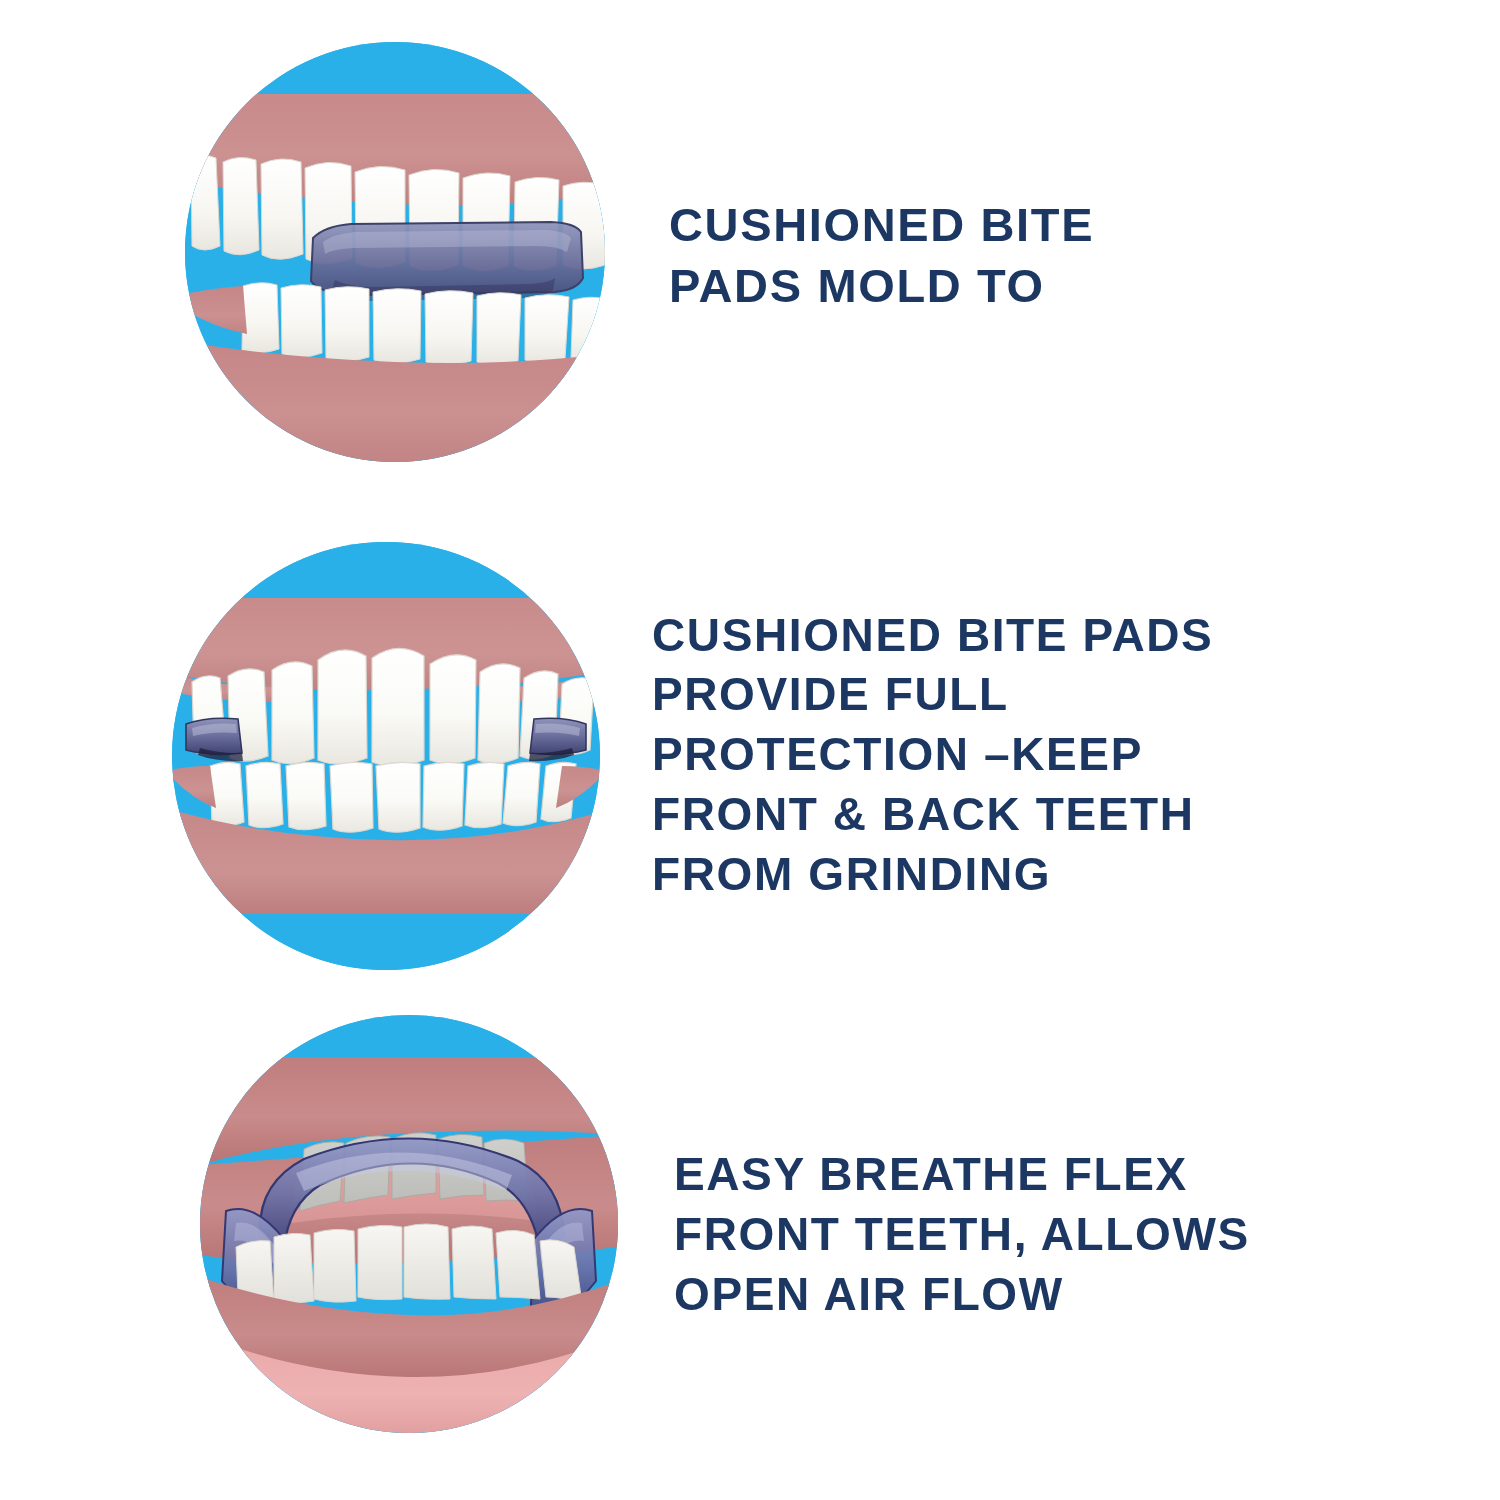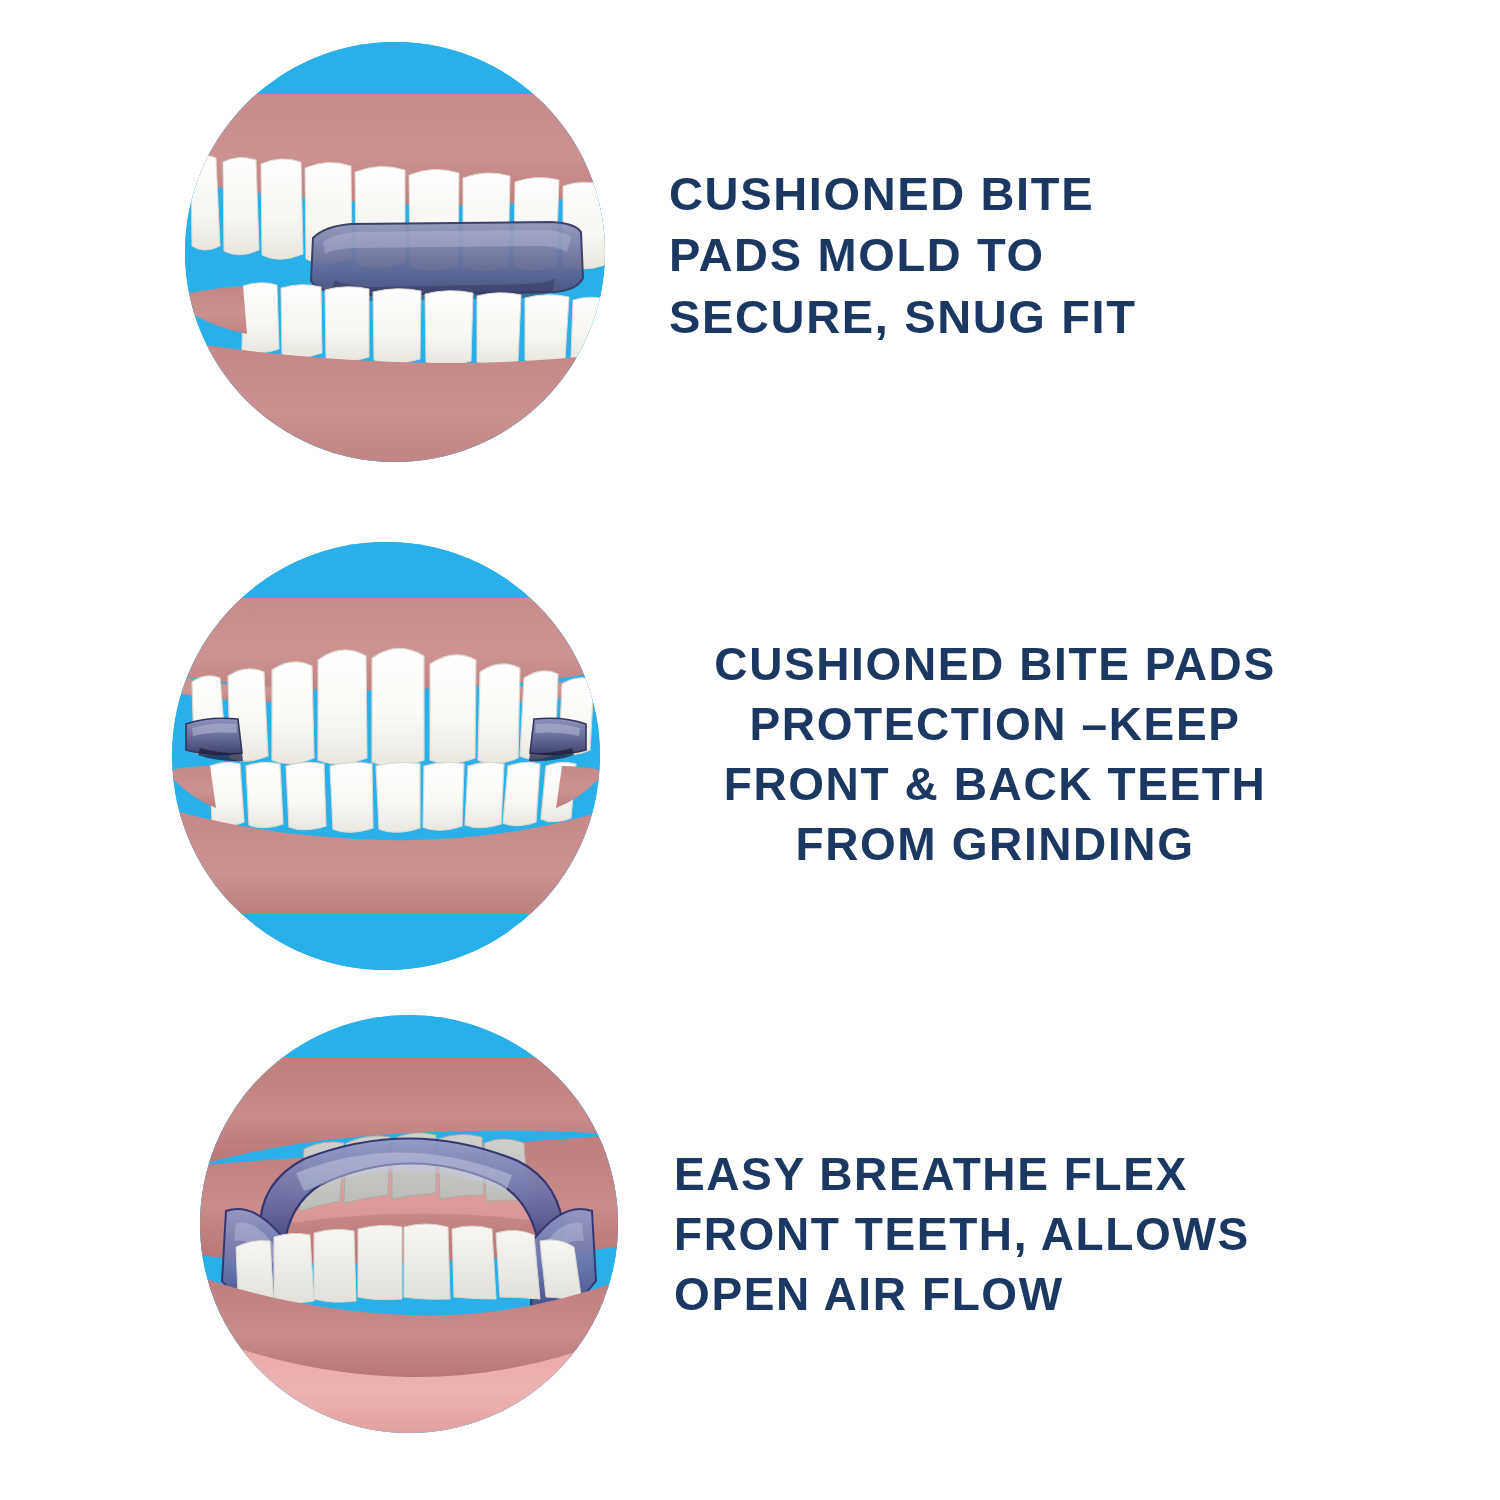--- a/index.html
+++ b/index.html
@@ -56,21 +56,21 @@
   
   .feature-text {
     flex: 1 1 auto;
     color: #1c3862;
     font-weight: 700;
     letter-spacing: 0.035em;
     text-transform: uppercase;
     line-height: 1.30;
   }
   .feature-text.t1 { font-size: 47px; margin-left: 64px; padding-right: 150px; }
-  .feature-text.t2 { font-size: 46px; margin-left: 52px; padding-right: 150px; text-align: center; }
+  .feature-text.t2 { font-size: 46px; margin-left: 52px; padding-right: 150px; }
   .feature-text.t3 { font-size: 46px; margin-left: 34px; padding-right: 80px; }
 
   .feature-text .line { display: block; white-space: nowrap; }
 </style>
 </head>
 <body>
 
 <div class="page">
 
   <div class="feature-row row-1">
@@ -134,21 +134,20 @@
 
           <path d="M0 300 Q100 316 210 320 Q320 324 420 312 L420 420 L0 420 Z" fill="url(#gumlow1)"></path>
           <path d="M0 268 Q30 286 62 292 L58 244 Q28 246 0 252 Z" fill="url(#gumlow1)"></path>
         </svg>
       </div>
     </div>
 
     <div class="feature-text t1">
       <span class="line">CUSHIONED BITE</span>
       <span class="line">PADS MOLD TO</span>
-      <span class="line">SECURE, SNUG FIT</span>
     </div>
   </div>
 
   <div class="feature-row row-2">
 
     <div class="illus-wrap w2">
       <div class="circle c2">
         <svg class="svgfill" viewBox="0 0 428 428" preserveAspectRatio="none">
           <defs>
             <linearGradient id="gum2" x1="0" y1="0" x2="0" y2="1">
@@ -216,20 +215,21 @@
 
           <path d="M0 268 Q100 296 214 298 Q328 300 428 270 L428 372 L0 372 Z" fill="url(#gum2b)"></path>
           <path d="M0 236 Q22 258 44 266 L38 224 Q16 224 0 228 Z" fill="url(#gum2b)"></path>
           <path d="M428 236 Q406 258 384 266 L390 224 Q412 224 428 228 Z" fill="url(#gum2b)"></path>
         </svg>
       </div>
     </div>
 
     <div class="feature-text t2">
       <span class="line">CUSHIONED BITE PADS</span>
+      <span class="line">PROVIDE FULL</span>
       <span class="line">PROTECTION –KEEP</span>
       <span class="line">FRONT &amp; BACK TEETH</span>
       <span class="line">FROM GRINDING</span>
     </div>
   </div>
 
   <div class="feature-row row-3">
 
     <div class="illus-wrap w3">
       <div class="circle c3">

